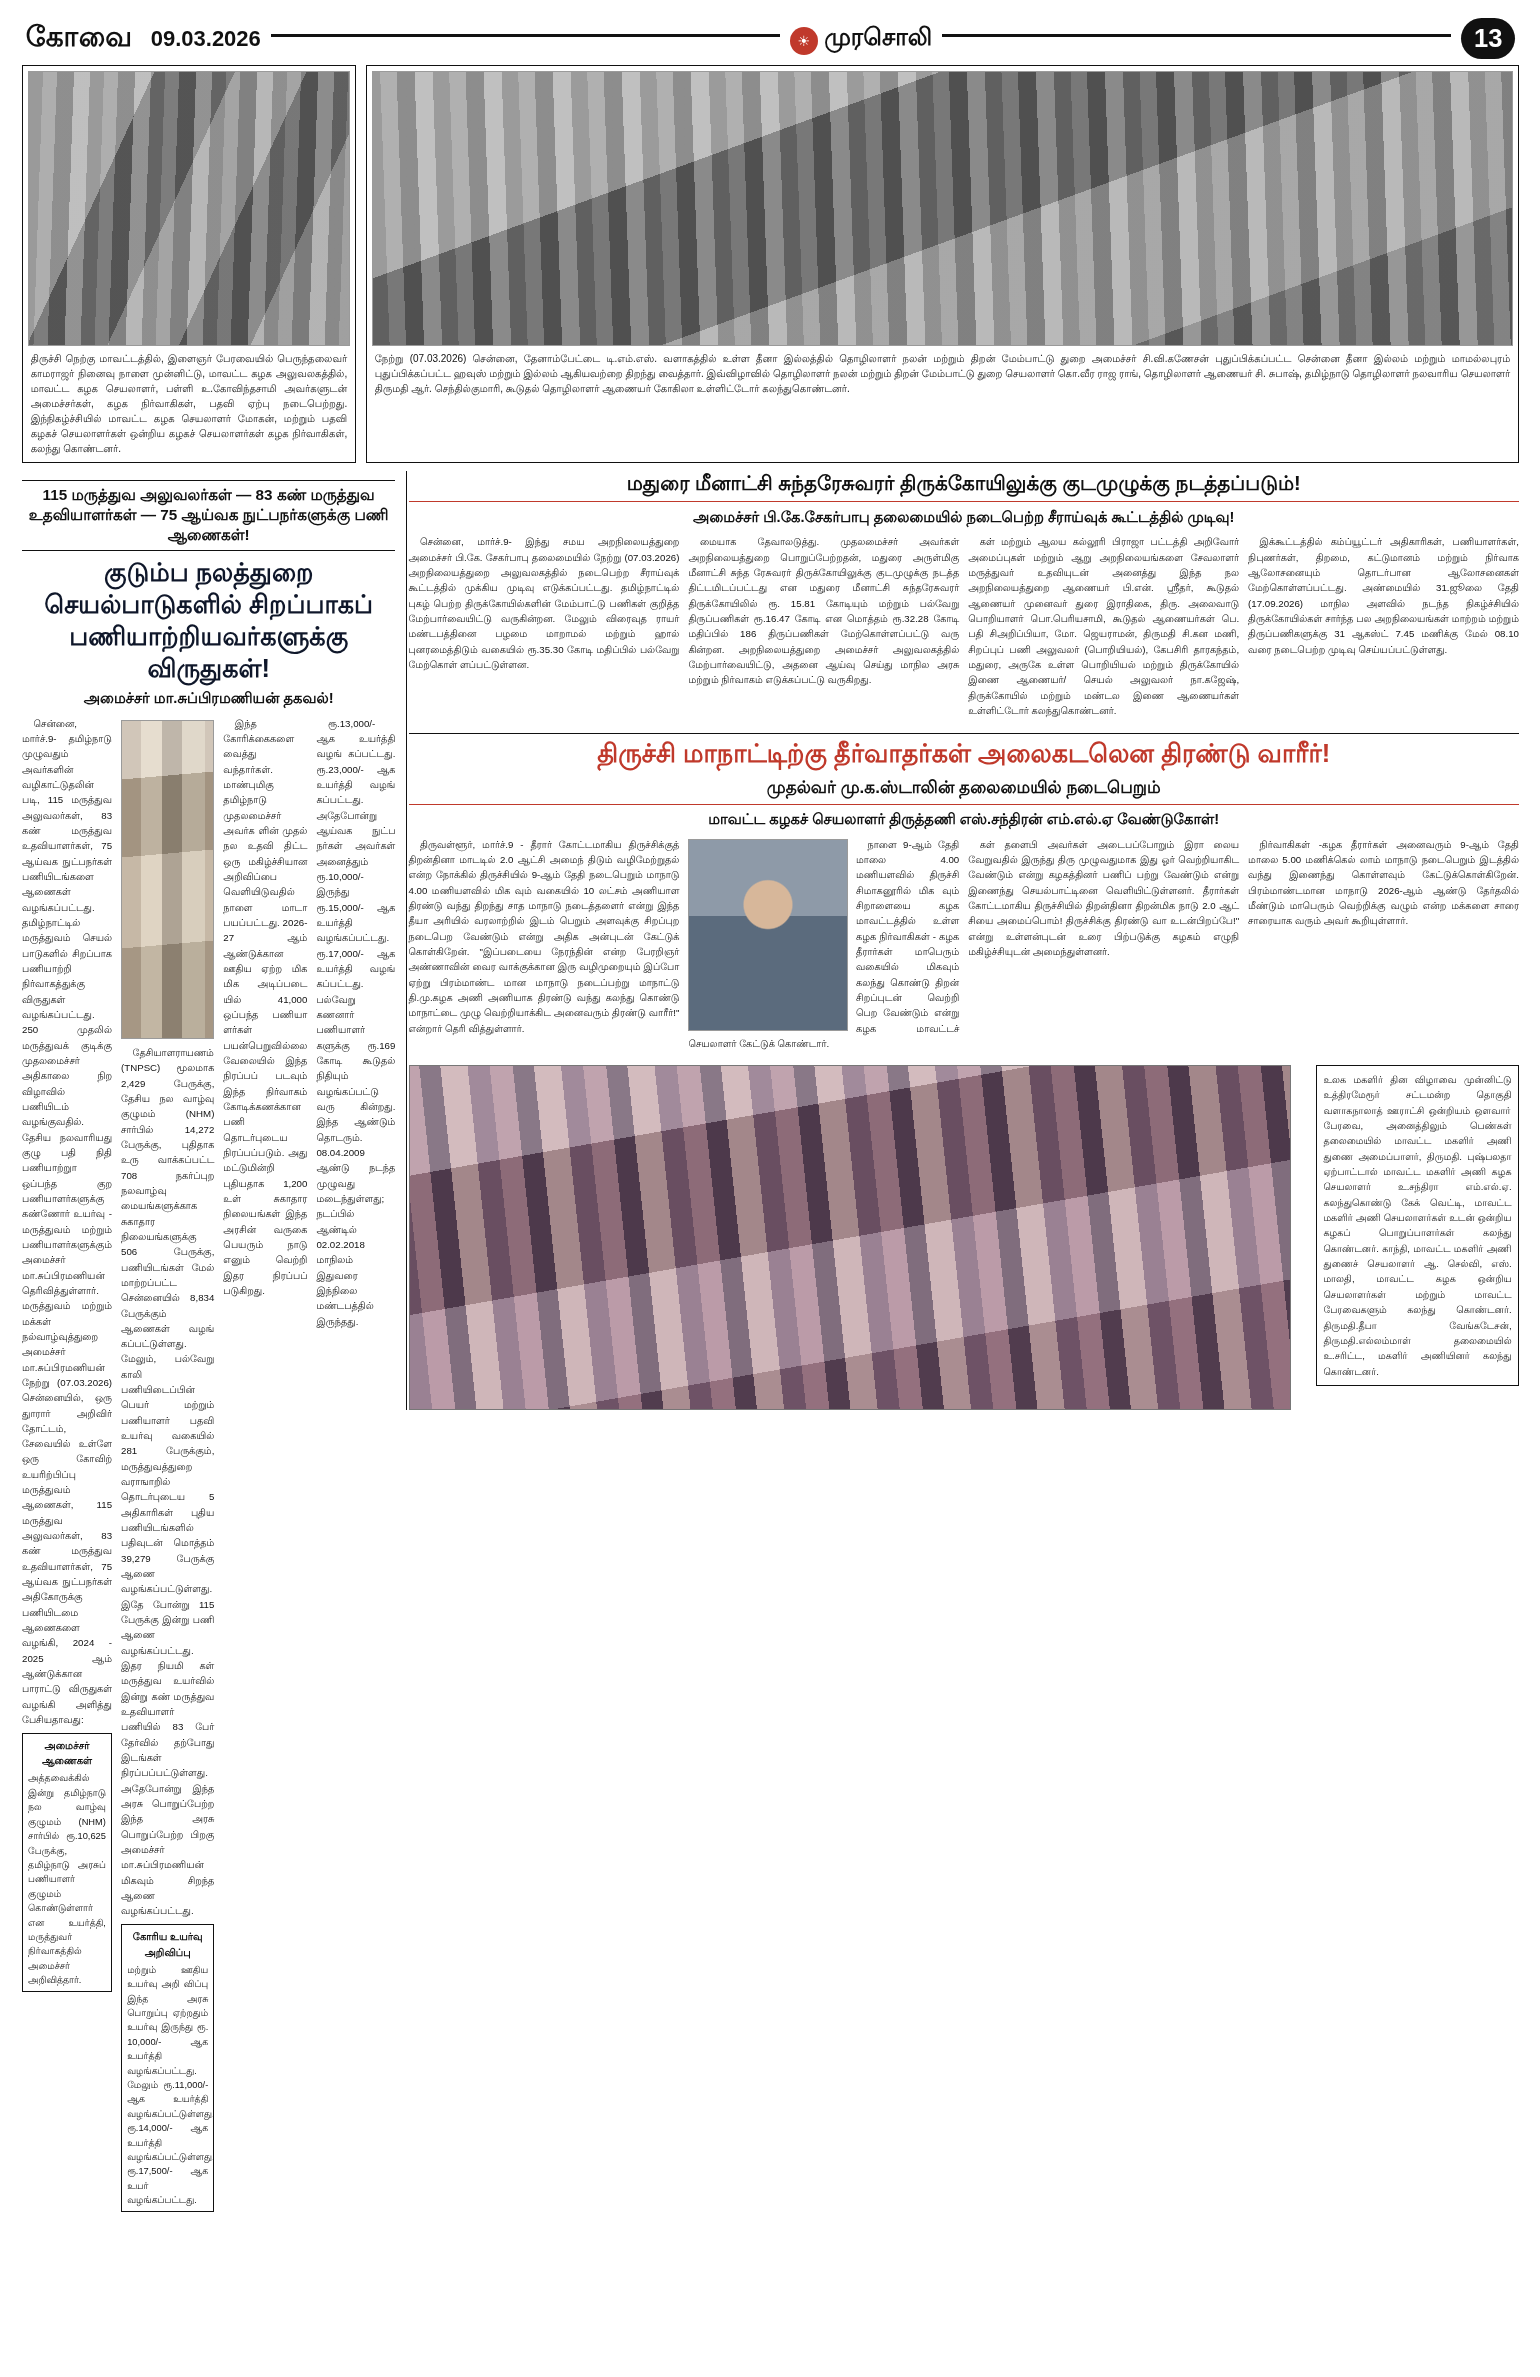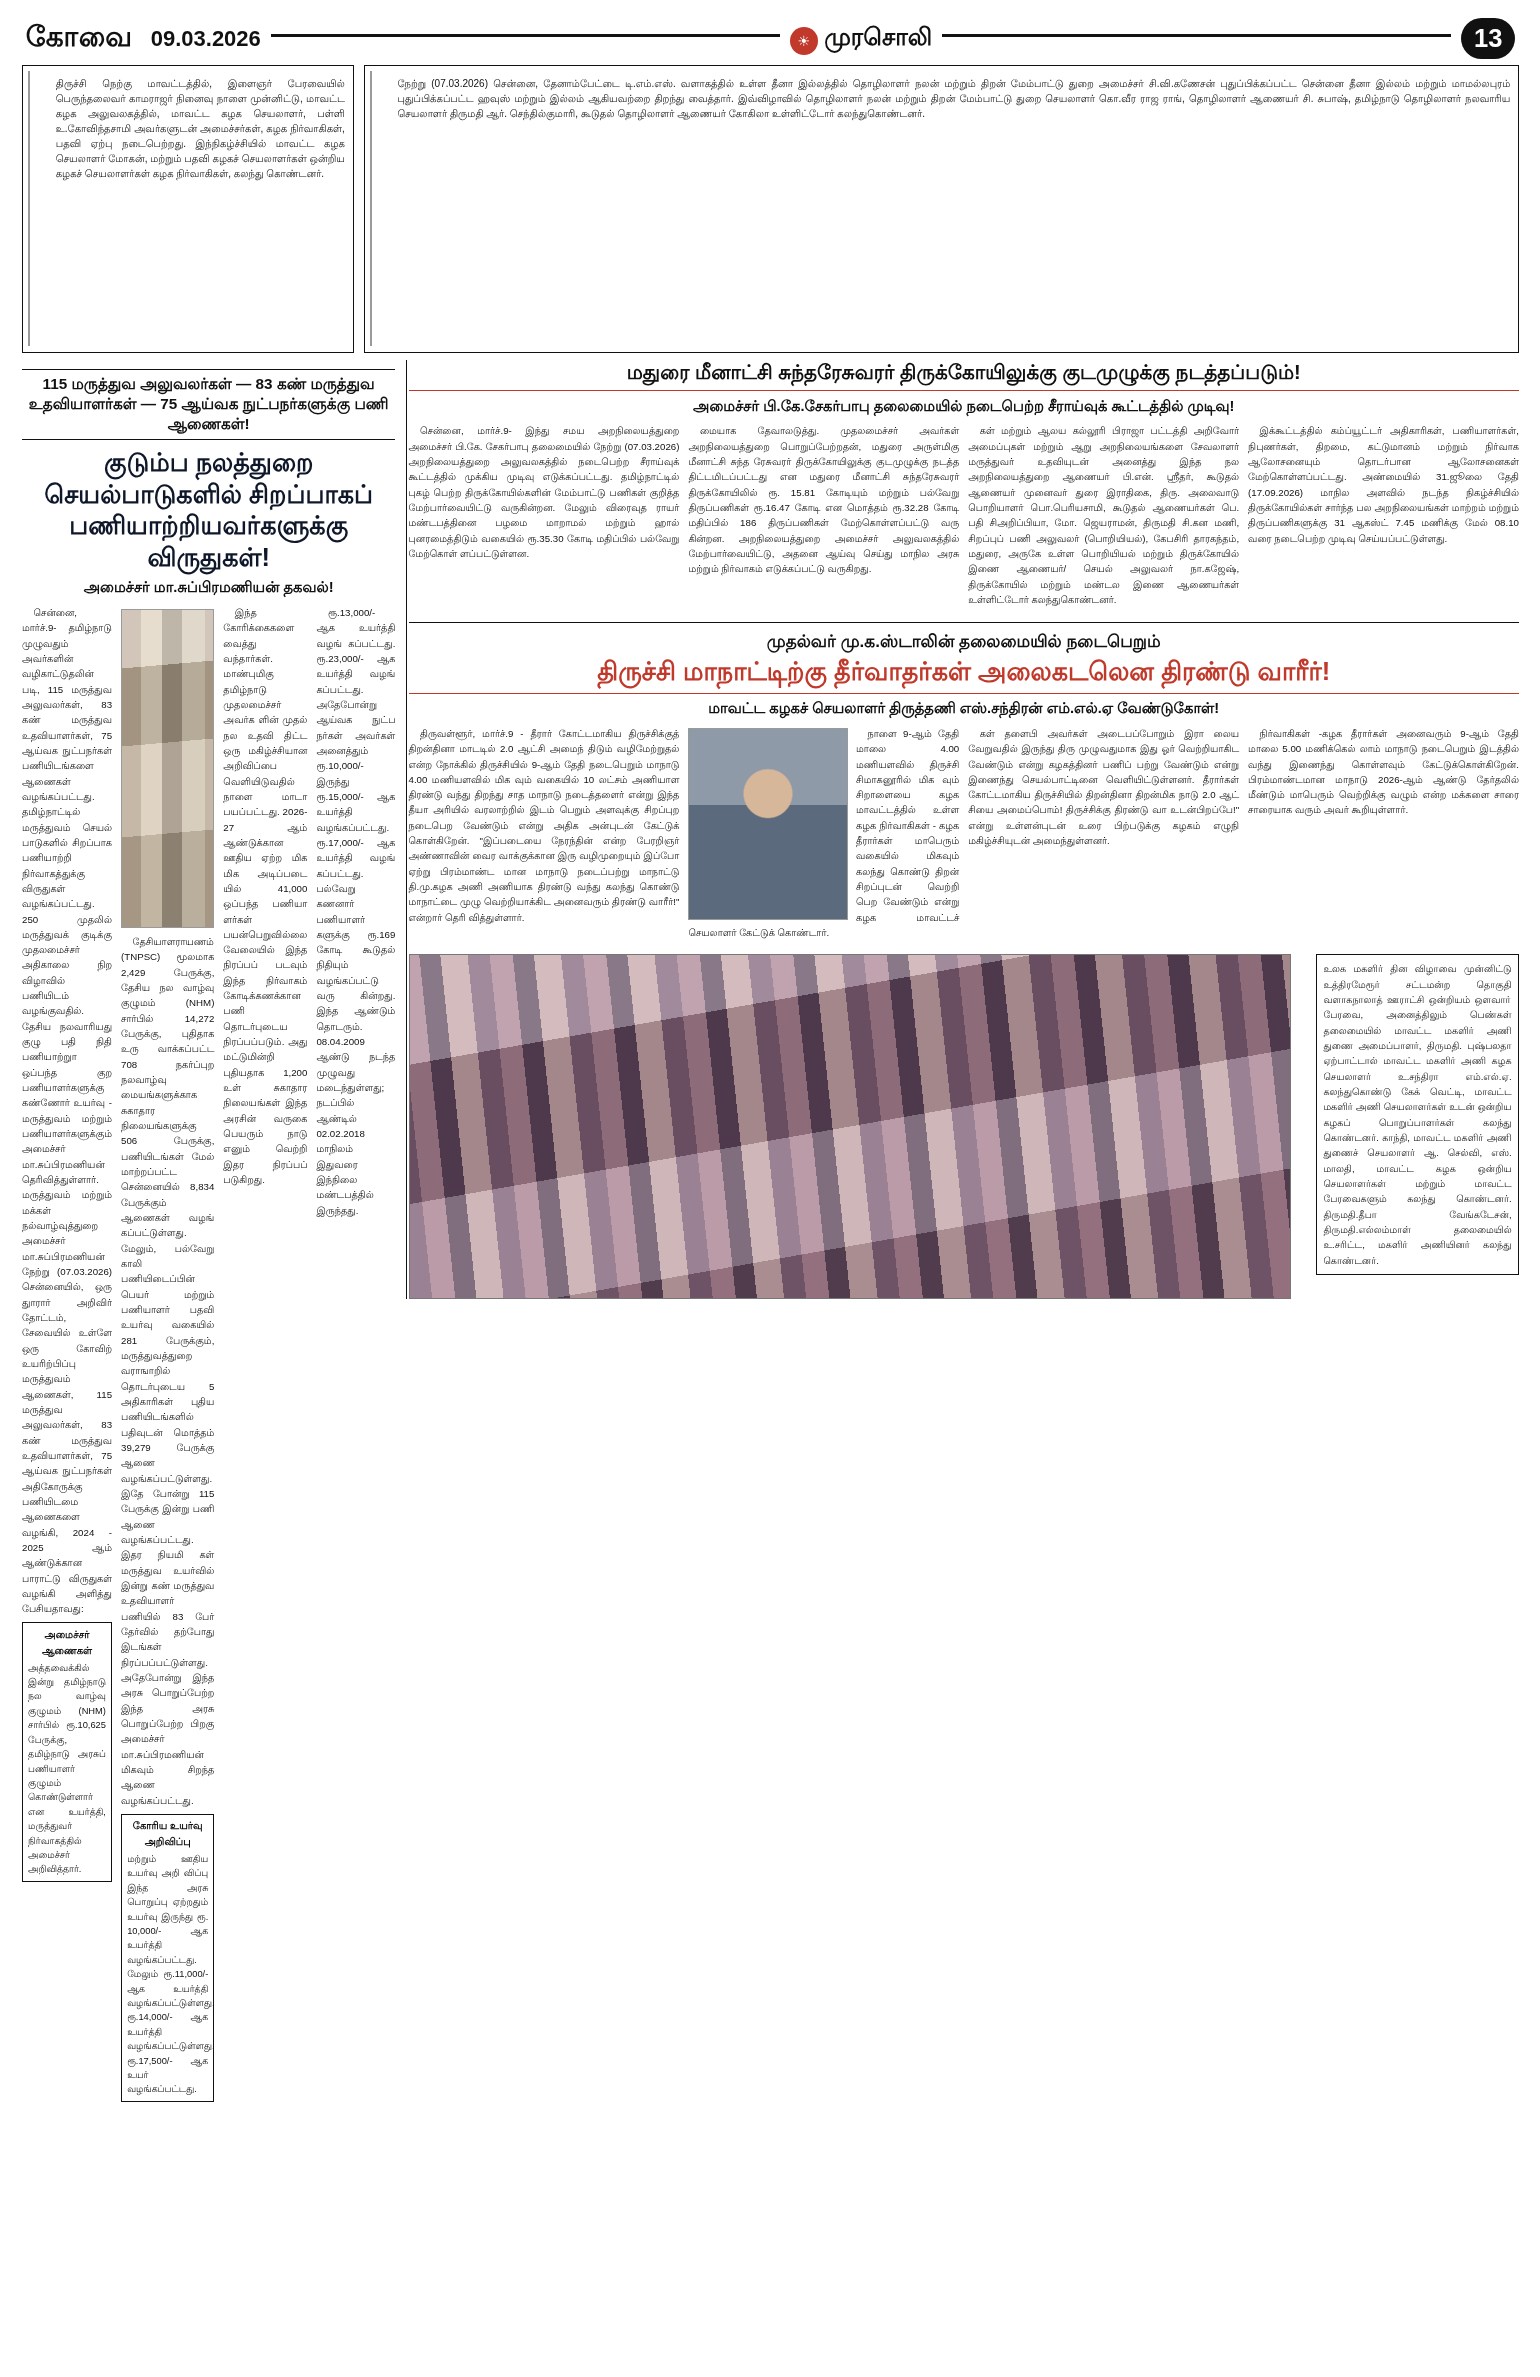--- a/index.html
+++ b/index.html
@@ -123,22 +123,21 @@
   
   .top-row {
     display: flex;
     gap: 10.2px;
     align-items: stretch;
   }
   .top-col {
     border: 1.3px solid #111;
     padding: 5.1px;
     display: flex;
-    flex-direction: row;
-    gap: 23px;
+    flex-direction: column;
   }
   .top-col.left { width: 768px; }
   .top-col.right { flex: 1 1 auto; }
   .top-col .photo { height: 275px; }
 
   
   .strap {
     border-top: 1.9px solid #111;
     border-bottom: 1.9px solid #111;
     text-align: center;
@@ -354,22 +353,22 @@
         </div>
         <div class="col">
           <p class="indent">இக்கூட்டத்தில் கம்ப்யூட்டர் அதிகாரிகள், பணியாளர்கள், நிபுணர்கள், திறமை, கட்டுமானம் மற்றும் நிர்வாக ஆலோசனையும் தொடர்பான ஆலோசனைகள் மேற்கொள்ளப்பட்டது.
 
 அண்மையில் 31.ஜூலை தேதி (17.09.2026) மாநில அளவில் நடந்த நிகழ்ச்சியில் திருக்கோயில்கள் சார்ந்த பல அறநிலையங்கள் மாற்றம் மற்றும் திருப்பணிகளுக்கு 31 ஆகஸ்ட் 7.45 மணிக்கு மேல் 08.10 வரை நடைபெற்ற முடிவு செய்யப்பட்டுள்ளது.</p>
         </div>
       </div>
 
       <div class="hr-thick"></div>
 
+      <div class="headline h1 red" style="margin-top:3.8px;">திருச்சி மாநாட்டிற்கு தீர்வாதர்கள் அலைகடலென திரண்டு வாரீர்!</div>
       <div class="headline h3" style="margin-top:7.7px;">முதல்வர் மு.க.ஸ்டாலின் தலைமையில் நடைபெறும்</div>
-      <div class="headline h1 red" style="margin-top:3.8px;">திருச்சி மாநாட்டிற்கு தீர்வாதர்கள் அலைகடலென திரண்டு வாரீர்!</div>
       <div class="rule-red"></div>
       <div class="sub-center">மாவட்ட கழகச் செயலாளர் திருத்தணி எஸ்.சந்திரன் எம்.எல்.ஏ வேண்டுகோள்!</div>
 
       <div class="colwrap c4" style="margin-top:7.7px;">
         <div class="col">
           <p class="indent">திருவள்ளூர், மார்ச்.9 - தீரார் கோட்டமாகிய திருச்சிக்குத் திறன்தினா மாடடில் 2.0 ஆட்சி அமைந் திடும் வழிமேற்றுதல் என்ற நோக்கில் திருச்சியில் 9-ஆம் தேதி நடைபெறும் மாநாடு 4.00 மணியளவில் மிக வும் வகையில் 10 லட்சம் அணியாள திரண்டு வந்து திறந்து சாத மாநாடு நடைத்தளைர் என்று இந்த தீயா அரியில் வரலாற்றில் இடம் பெறும் அளவுக்கு சிறப்புற நடைபெற வேண்டும் என்று அதிக அன்புடன் கேட்டுக் கொள்கிறேன்.
 
 "இப்படையை நேரந்தின் என்ற பேரறிஞர் அண்ணாவின் வைர வாக்குக்கான இரு வழிமுறையும் இப்போ ஏற்று பிரம்மாண்ட மான மாநாடு நடைப்பற்று மாநாட்டு தி.மு.கழக அணி அணியாக திரண்டு வந்து கலந்து கொண்டு மாநாட்டை முழு வெற்றியாக்கிட அனைவரும் திரண்டு வாரீர்!" என்றார் தெரி வித்துள்ளார்.</p>
         </div>
         <div class="col">

